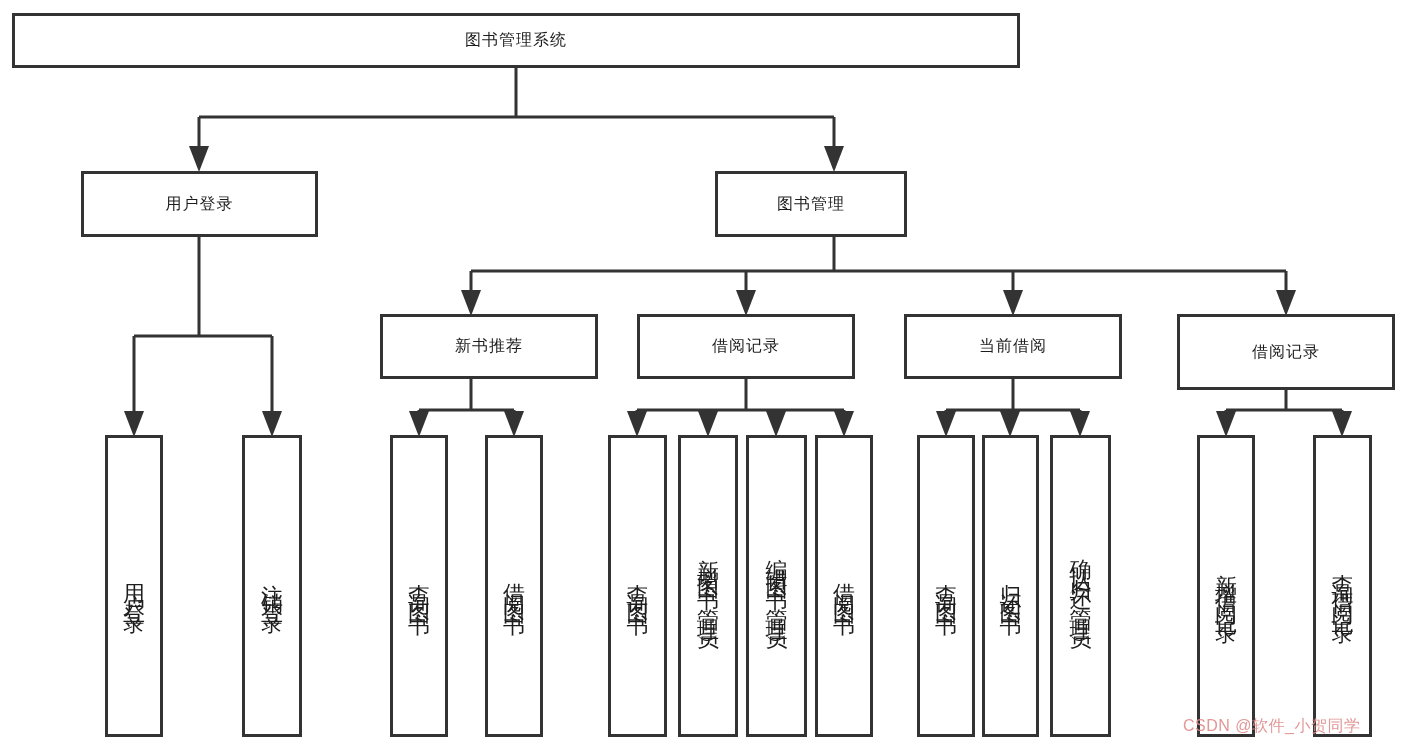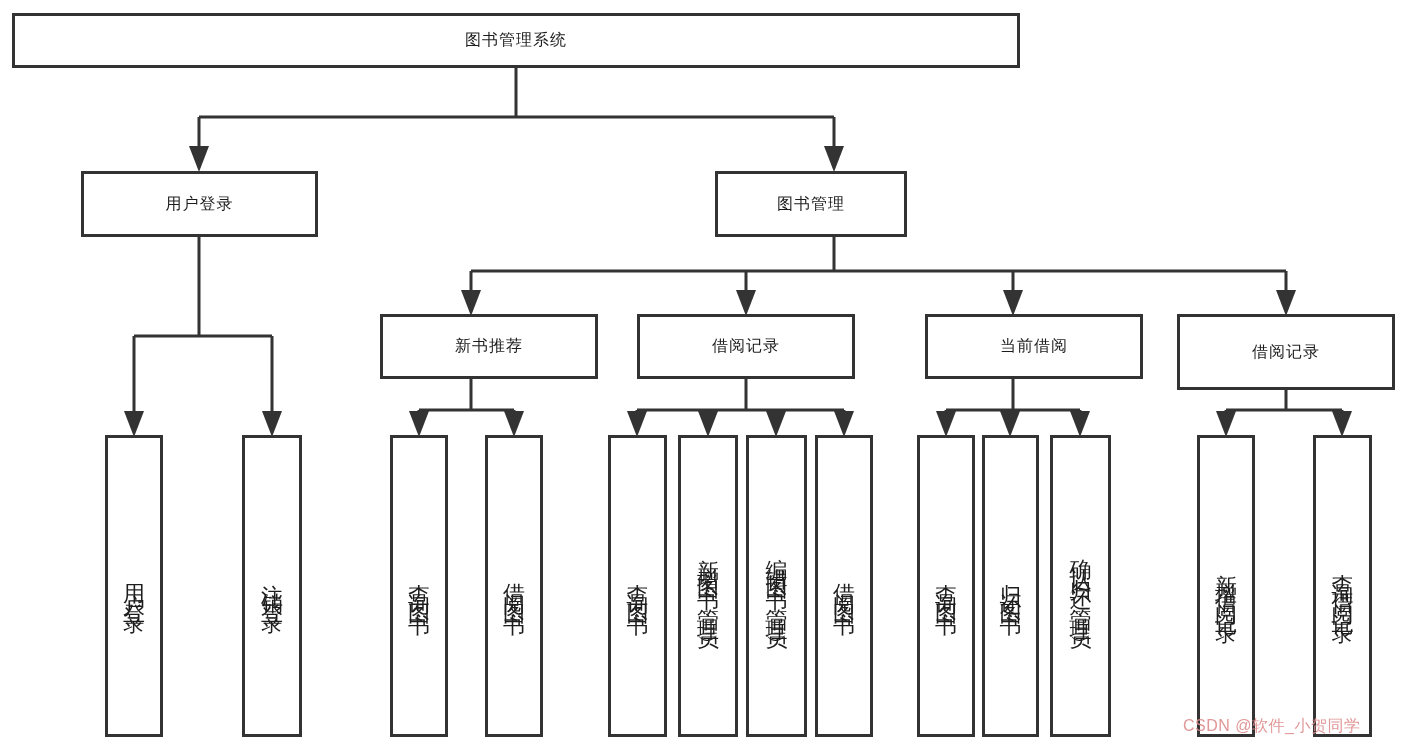--- a/index.html
+++ b/index.html
@@ -115,21 +115,21 @@
   <div class="node hbox" style="left:715px; top:171px; width:192px; height:66px;">
     <span>图书管理</span>
   </div>
 
   <div class="node hbox" style="left:380px; top:314px; width:218px; height:65px;">
     <span>新书推荐</span>
   </div>
   <div class="node hbox" style="left:637px; top:314px; width:218px; height:65px;">
     <span>借阅记录</span>
   </div>
-  <div class="node hbox" style="left:904px; top:314px; width:218px; height:65px;margin-left:21px;">
+  <div class="node hbox" style="left:904px; top:314px; width:218px; height:65px;">
     <span>当前借阅</span>
   </div>
   <div class="node hbox" style="left:1177px; top:314px; width:218px; height:76px;">
     <span>借阅记录</span>
   </div>
 
   <div class="node vbox" style="left:105px; top:435px; width:58px; height:302px;">
     <span>用户登录</span>
   </div>
   <div class="node vbox" style="left:242px; top:435px; width:60px; height:302px;">

